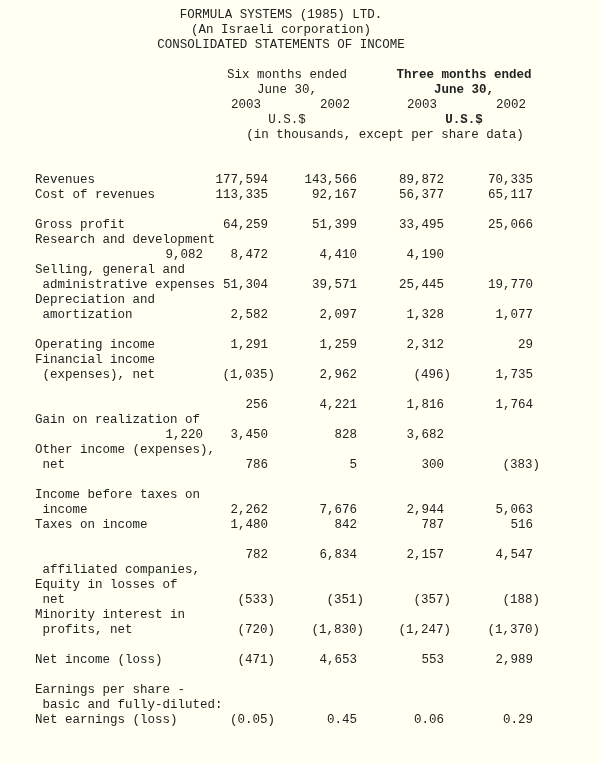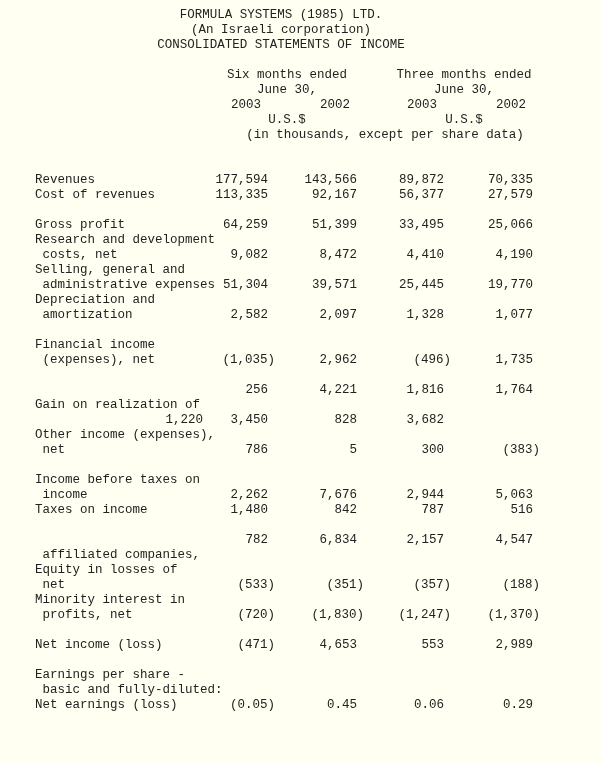--- a/index.html
+++ b/index.html
@@ -39,21 +39,21 @@
     grid-column: 1 / 2;
   }
   .num {
     text-align: right;
     white-space: pre;
     padding-right: 7px;
   }
   .num.paren { padding-right: 0; }
   .num.year { padding-right: 14px; }
   .span-g1 { grid-column: 2 / 4; text-align: center; white-space: pre; }
-  .span-g2 { grid-column: 4 / 6; text-align: center; white-space: pre; padding-left: 24px; }
+  .span-g2 { grid-column: 4 / 6; text-align: center; white-space: pre; padding-left: 24px; font-weight: bold; }
   .span-all { grid-column: 2 / 6; text-align: center; white-space: pre; padding-left: 20px; }
 </style>
 </head>
 <body>
 
 <div class="page">
   <div class="doc">
 
     <div class="title-line">FORMULA SYSTEMS (1985) LTD.</div>
     <div class="title-line">(An Israeli corporation)</div>
@@ -101,39 +101,38 @@
           <span class="num">177,594</span>
           <span class="num">143,566</span>
           <span class="num">89,872</span>
           <span class="num">70,335</span>
         </div>
         <div class="grid-row">
           <span class="label">Cost of revenues</span>
           <span class="num">113,335</span>
           <span class="num">92,167</span>
           <span class="num">56,377</span>
-          <span class="num">27,579</span>
+          <span class="num">65,117</span>
         </div>
         <div class="spacer-row"></div>
         <div class="grid-row">
           <span class="label">Gross profit</span>
           <span class="num">64,259</span>
           <span class="num">51,399</span>
           <span class="num">33,495</span>
           <span class="num">25,066</span>
         </div>
         <div class="grid-row">
           <span class="label">Research and development</span>
           <span class="num"></span>
           <span class="num"></span>
           <span class="num"></span>
           <span class="num"></span>
         </div>
         <div class="grid-row">
-          <span class="label"> costs, net</span>
           <span class="num">9,082</span>
           <span class="num">8,472</span>
           <span class="num">4,410</span>
           <span class="num">4,190</span>
         </div>
         <div class="grid-row">
           <span class="label">Selling, general and</span>
           <span class="num"></span>
           <span class="num"></span>
           <span class="num"></span>
@@ -155,20 +154,27 @@
         </div>
         <div class="grid-row">
           <span class="label"> amortization</span>
           <span class="num">2,582</span>
           <span class="num">2,097</span>
           <span class="num">1,328</span>
           <span class="num">1,077</span>
         </div>
         <div class="spacer-row"></div>
         <div class="grid-row">
+          <span class="label">Operating income</span>
+          <span class="num">1,291</span>
+          <span class="num">1,259</span>
+          <span class="num">2,312</span>
+          <span class="num">29</span>
+        </div>
+        <div class="grid-row">
           <span class="label">Financial income</span>
           <span class="num"></span>
           <span class="num"></span>
           <span class="num"></span>
           <span class="num"></span>
         </div>
         <div class="grid-row">
           <span class="label"> (expenses), net</span>
           <span class="num paren">(1,035)</span>
           <span class="num">2,962</span>

